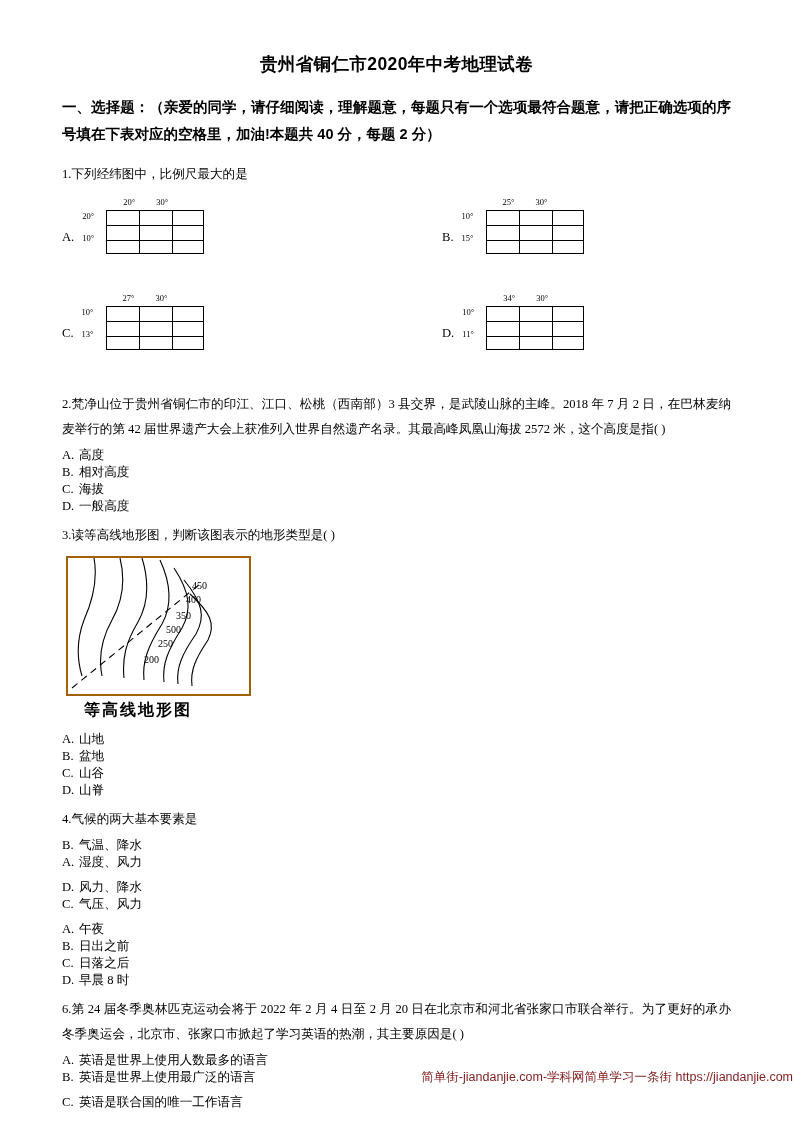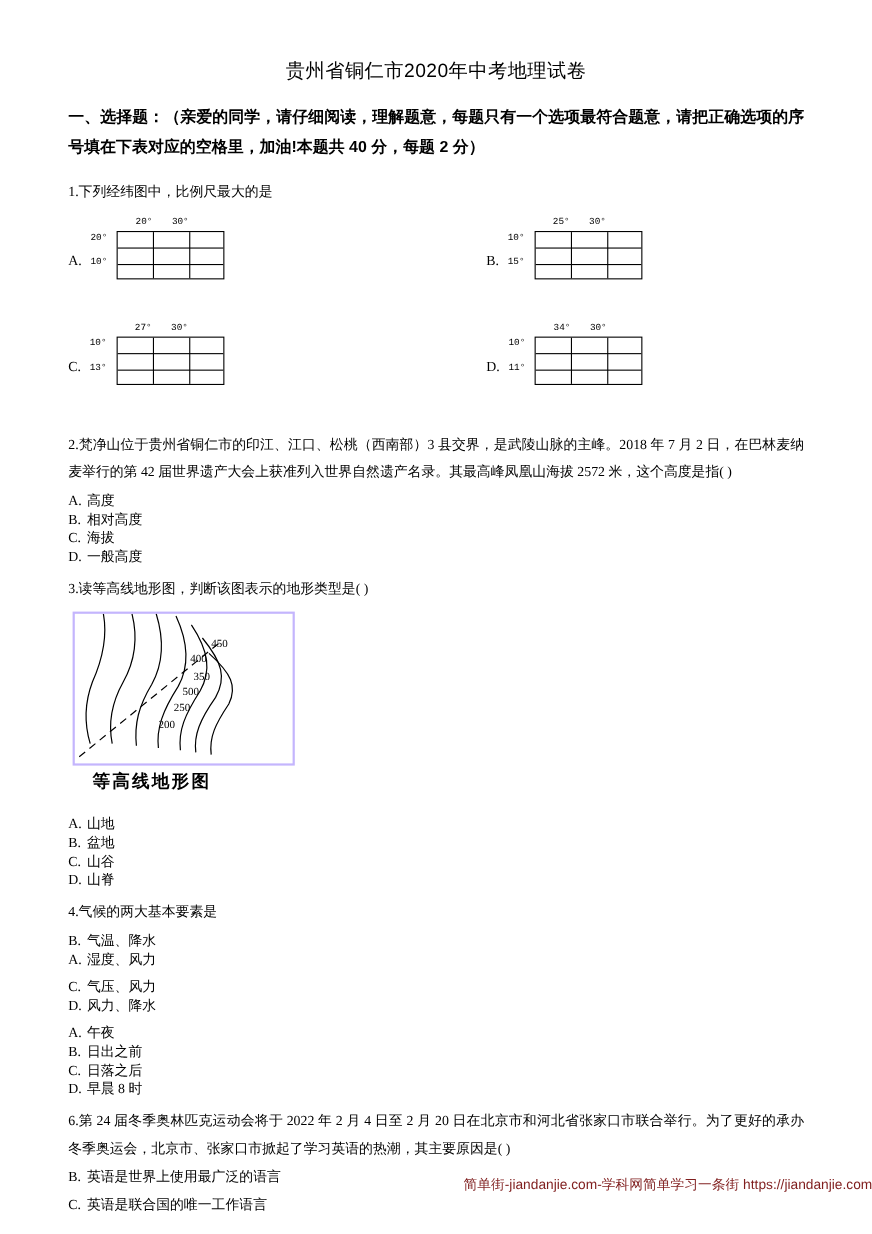--- a/index.html
+++ b/index.html
@@ -18,21 +18,21 @@
   .page {
     position: relative;
     width: 793px;
     height: 1122px;
     box-sizing: border-box;
     padding: 52px 62px 0 62px;
   }
   .doc-title {
     text-align: center;
     font-size: 17.5px;
-    font-weight: normal;
+    font-weight: bold;
     font-family: "Liberation Sans", "DejaVu Sans", sans-serif;
     letter-spacing: 0.4px;
     margin: 0 0 18px 0;
   }
   .section-head {
     font-size: 14.5px;
     font-weight: bold;
     font-family: "Liberation Sans", "DejaVu Sans", sans-serif;
     line-height: 1.85;
     margin: 0 0 14px 0;
@@ -105,38 +105,38 @@
   .figgrid .hline {
     position: absolute;
     left: 0;
     right: 0;
     height: 0;
     border-top: 1px solid #000;
   }
   .ticklabel {
     position: absolute;
     font-size: 8.5px;
-    font-family: Liberation Mono, monospace;
+    font-family: Liberation Serif, serif;
     white-space: nowrap;
   }
   .top-t1 { left: 43px; top: 1px; }
   .top-t2 { left: 76px; top: 1px; }
   .left-t1 { left: 2px; top: 15px; }
   .left-t2 { left: 2px; top: 37px; }
 
   
   .contour-wrap {
     margin: 8px 0 2px 4px;
     width: 196px;
   }
   .contour-box {
     position: relative;
-    width: 202px;
+    width: 185px;
     height: 140px;
-    border: 2px solid #c4b5fd;
+    border: 2px solid #a16207;
     box-sizing: border-box;
     background: #fff;
   }
   .contour-caption {
     font-size: 16px;
     font-weight: bold;
     font-family: Liberation Sans, sans-serif;
     letter-spacing: 2px;
     margin-top: 4px;
     margin-left: 18px;
@@ -255,55 +255,56 @@
         <path d="M26,0 C30,22 24,44 16,62 C10,78 8,98 14,118" fill="none" stroke="#000" stroke-width="1.1"></path>
         <path d="M52,0 C58,24 54,44 44,62 C34,80 30,98 34,118" fill="none" stroke="#000" stroke-width="1.1"></path>
         <path d="M74,0 C82,26 80,46 70,64 C58,84 54,100 56,120" fill="none" stroke="#000" stroke-width="1.1"></path>
         <path d="M92,2 C104,28 104,48 94,66 C80,88 74,104 76,122" fill="none" stroke="#000" stroke-width="1.1"></path>
         <path d="M106,10 C122,34 124,52 114,70 C100,92 94,106 96,124" fill="none" stroke="#000" stroke-width="1.1"></path>
         <path d="M116,22 C134,44 138,58 128,76 C114,96 108,110 110,126" fill="none" stroke="#000" stroke-width="1.1"></path>
         <path d="M122,36 C142,54 148,66 140,82 C128,100 122,112 124,128" fill="none" stroke="#000" stroke-width="1.1"></path>
         <line x1="4" y1="130" x2="132" y2="26" stroke="#000" stroke-width="1.1" stroke-dasharray="7,5"></line>
       </svg>
       <div class="contour-num" style="left:124px; top:22px;">450</div>
-      <div class="contour-num" style="left:105px; top:36px;">400</div>
+      <div class="contour-num" style="left:118px; top:36px;">400</div>
       <div class="contour-num" style="left:108px; top:52px;">350</div>
       <div class="contour-num" style="left:98px; top:66px;">500</div>
       <div class="contour-num" style="left:90px; top:80px;">250</div>
       <div class="contour-num" style="left:76px; top:96px;">200</div>
     </div>
     <div class="contour-caption">等高线地形图</div>
   </div>
 
-  <div class="opts four" style="margin-top:20px">
+  <div class="opts four" style="margin-top:10px">
     <div class="opt"><span class="opt-letter">A.</span><span>山地</span></div>
     <div class="opt"><span class="opt-letter">B.</span><span>盆地</span></div>
     <div class="opt"><span class="opt-letter">C.</span><span>山谷</span></div>
     <div class="opt"><span class="opt-letter">D.</span><span>山脊</span></div>
   </div>
 
   <div class="q-stem">4.气候的两大基本要素是</div>
   <div class="opts two">
     <div class="opt"><span class="opt-letter">B.</span><span>气温、降水</span></div>
     <div class="opt"><span class="opt-letter">A.</span><span>湿度、风力</span></div>
   </div>
   <div class="opts two">
+    <div class="opt"><span class="opt-letter">D.</span><span>风力、降水</span></div>
     <div class="opt"><span class="opt-letter">C.</span><span>气压、风力</span></div>
-    <div class="opt"><span class="opt-letter">D.</span><span>风力、降水</span></div>
   </div>
 
   <div class="opts four">
     <div class="opt"><span class="opt-letter">A.</span><span>午夜</span></div>
     <div class="opt"><span class="opt-letter">B.</span><span>日出之前</span></div>
     <div class="opt"><span class="opt-letter">C.</span><span>日落之后</span></div>
     <div class="opt"><span class="opt-letter">D.</span><span>早晨 8 时</span></div>
   </div>
 
   <div class="q-stem">6.第 24 届冬季奥林匹克运动会将于 2022 年 2 月 4 日至 2 月 20 日在北京市和河北省张家口市联合举行。为了更好的承办冬季奥运会，北京市、张家口市掀起了学习英语的热潮，其主要原因是(      )</div>
   <div class="opts two">
+    <div class="opt"><span class="opt-letter">A.</span><span>英语是世界上使用人数最多的语言</span></div>
     <div class="opt"><span class="opt-letter">B.</span><span>英语是世界上使用最广泛的语言</span></div>
   </div>
   <div class="opts two">
     <div class="opt"><span class="opt-letter">C.</span><span>英语是联合国的唯一工作语言</span></div>
   </div>
 
   <div class="footer">简单街-jiandanjie.com-学科网简单学习一条街 https://jiandanjie.com</div>
 </div>
 
 </body></html>

